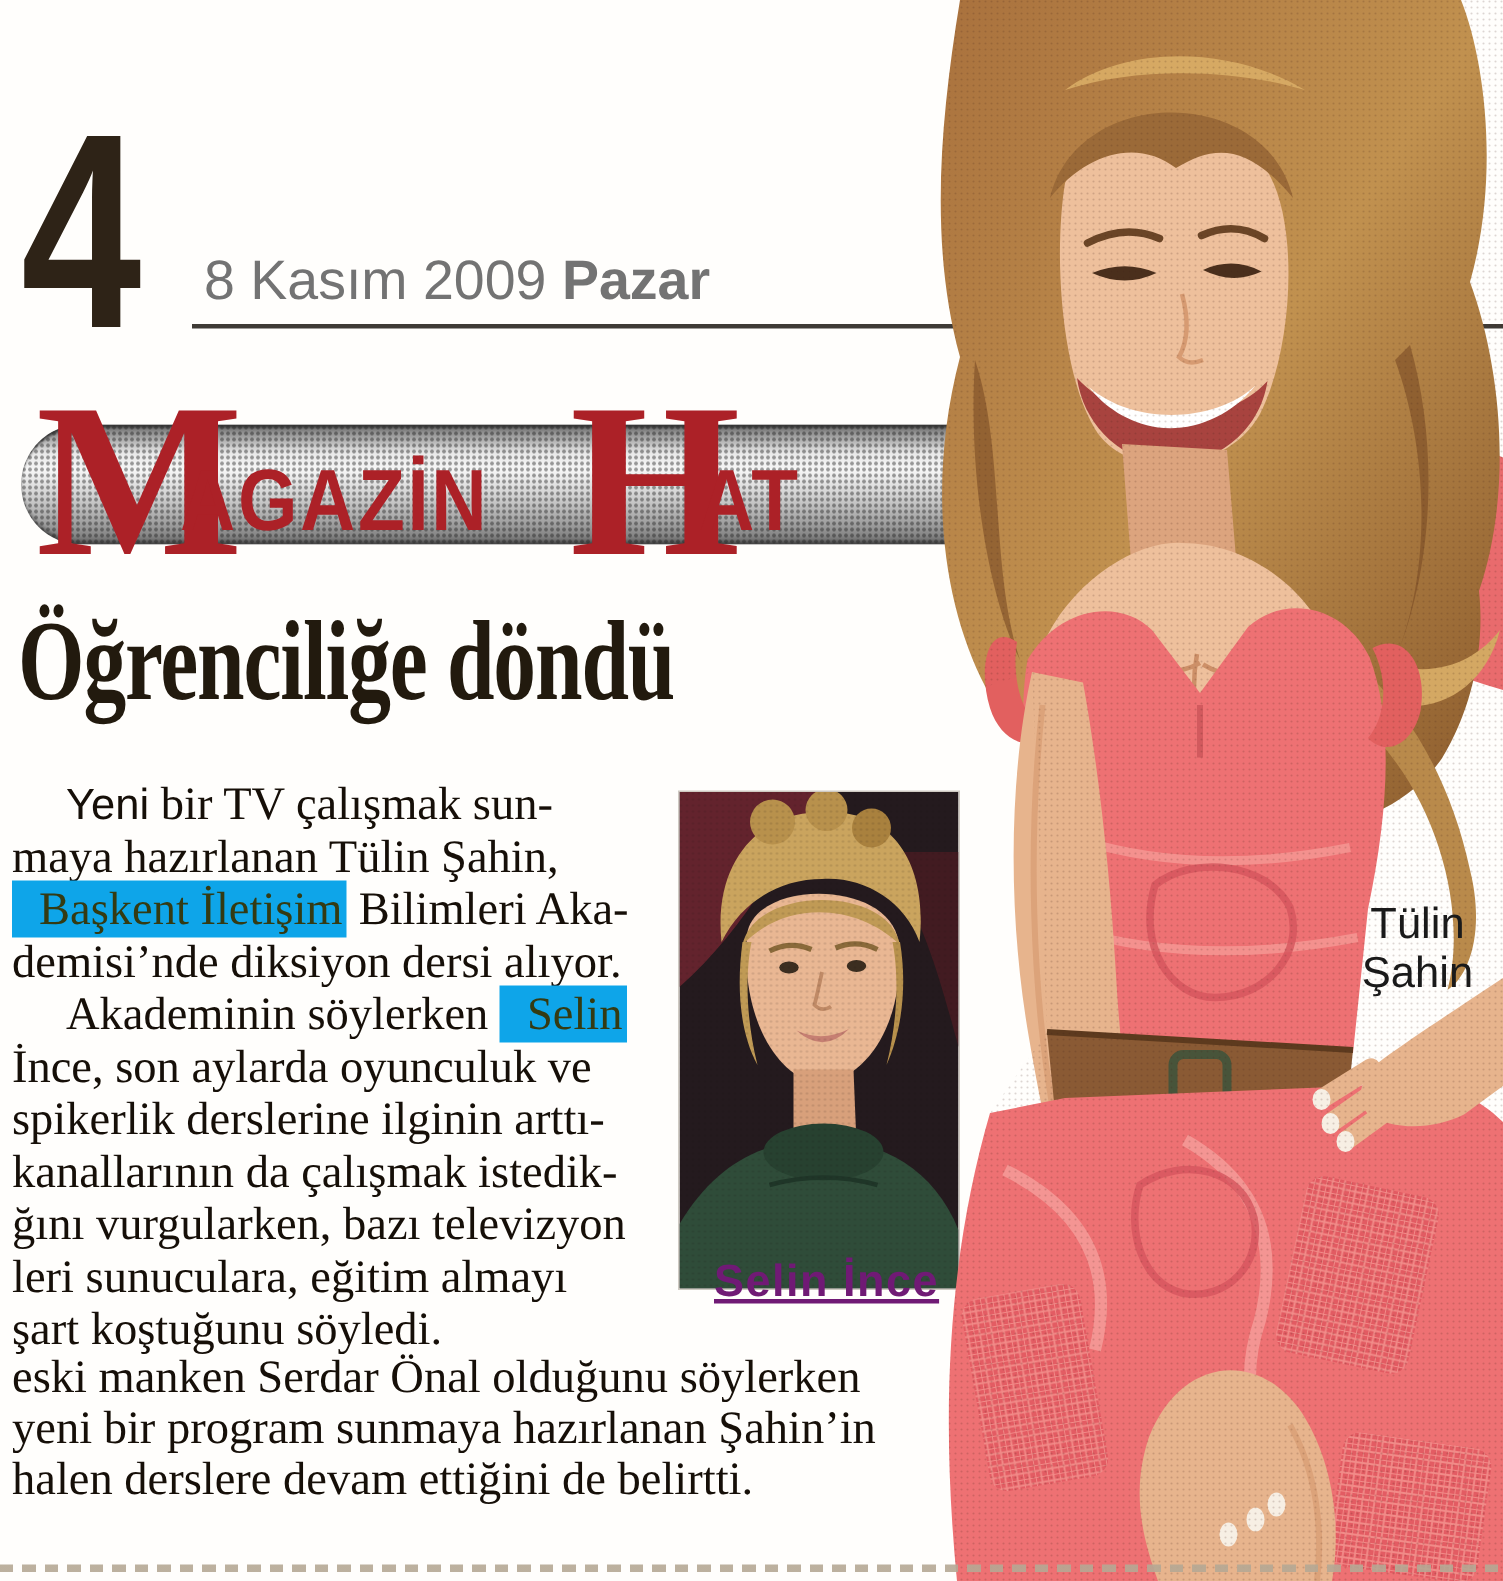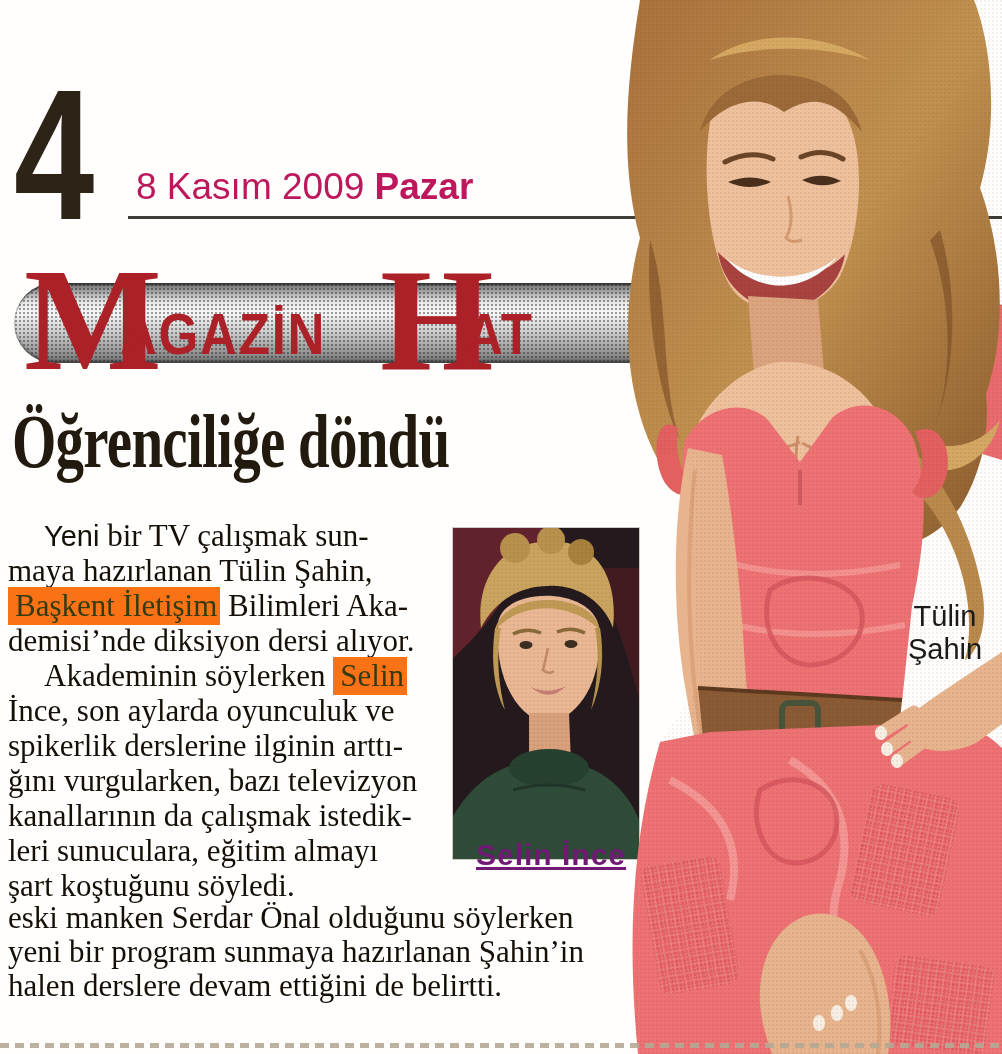--- a/index.html
+++ b/index.html
@@ -10,21 +10,21 @@
   
   .page-number{
     position:absolute;left:14px;top:70px;width:120px;
     font-family:"Liberation Sans","DejaVu Sans",sans-serif;
     font-weight:700;font-size:185px;line-height:170px;color:#2e2317;
     transform:scaleX(.78);transform-origin:left top;
   }
   .date-line{
     position:absolute;left:136px;top:166px;
     font-family:"Liberation Sans","DejaVu Sans",sans-serif;
-    font-size:37px;color:#be185d;white-space:nowrap;
+    font-size:37px;color:#737373;white-space:nowrap;
   }
   .date-line .day{font-weight:700;}
   .header-rule{
     position:absolute;left:128px;top:216px;width:874px;height:3px;
     background:#3f3b36;z-index:1;
   }
   
   .banner{
     position:absolute;left:14px;top:283px;width:944px;height:80px;border-radius:45px;
     background-image:
@@ -58,21 +58,21 @@
   
   .article-col{position:absolute;left:8px;top:518px;width:450px;z-index:1;}
   .article-wide{position:absolute;left:8px;top:901px;width:660px;z-index:1;}
   .tline{font-size:31px;line-height:35px;height:35px;white-space:nowrap;color:#160f08;}
   .article-wide .tline{line-height:34px;height:34px;}
   .ind{padding-left:36px;}
   .lead-word{
     font-family:"Liberation Sans","DejaVu Sans",sans-serif;
     font-weight:400;font-size:29px;
   }
-  .hl{background:#f97316;color:#343b13;padding:1px 3px 2px 7px;}
+  .hl{background:#0ea5e9;color:#343b13;padding:1px 3px 2px 18px;}
   
   .inset-photo{
     position:absolute;left:452px;top:527px;width:186px;height:331px;
     z-index:2;border:1px solid #cfcac2;box-sizing:content-box;
   }
   .inset-caption{
     position:absolute;left:476px;top:838px;z-index:4;
     font-family:"Liberation Sans","DejaVu Sans",sans-serif;
     font-weight:700;font-size:30px;color:#701a75;letter-spacing:1px;white-space:nowrap;text-decoration:underline;
   }
@@ -109,22 +109,22 @@
   <h1 class="headline">Öğrenciliğe döndü</h1>
 
   <div class="article-col">
     <div class="tline ind"><span class="lead-word">Yeni</span><span> bir TV çalışmak sun-</span></div>
     <div class="tline">maya hazırlanan Tülin Şahin,</div>
     <div class="tline"><span class="hl">Başkent İletişim</span><span> Bilimleri Aka-</span></div>
     <div class="tline">demisi’nde diksiyon dersi alıyor.</div>
     <div class="tline ind"><span>Akademinin söylerken </span><span class="hl">Selin</span></div>
     <div class="tline">İnce, son aylarda oyunculuk ve</div>
     <div class="tline">spikerlik derslerine ilginin arttı-</div>
+    <div class="tline">kanallarının da çalışmak istedik-</div>
     <div class="tline">ğını vurgularken, bazı televizyon</div>
-    <div class="tline">kanallarının da çalışmak istedik-</div>
     <div class="tline">leri sunuculara, eğitim almayı</div>
     <div class="tline">şart koştuğunu söyledi.</div>
   </div>
   <div class="article-wide">
     <div class="tline">eski manken Serdar Önal olduğunu söylerken</div>
     <div class="tline">yeni bir program sunmaya hazırlanan Şahin’in</div>
     <div class="tline">halen derslere devam ettiğini de belirtti.</div>
   </div>
 
   <svg class="inset-photo" viewBox="0 0 186 331" xmlns="http://www.w3.org/2000/svg">

